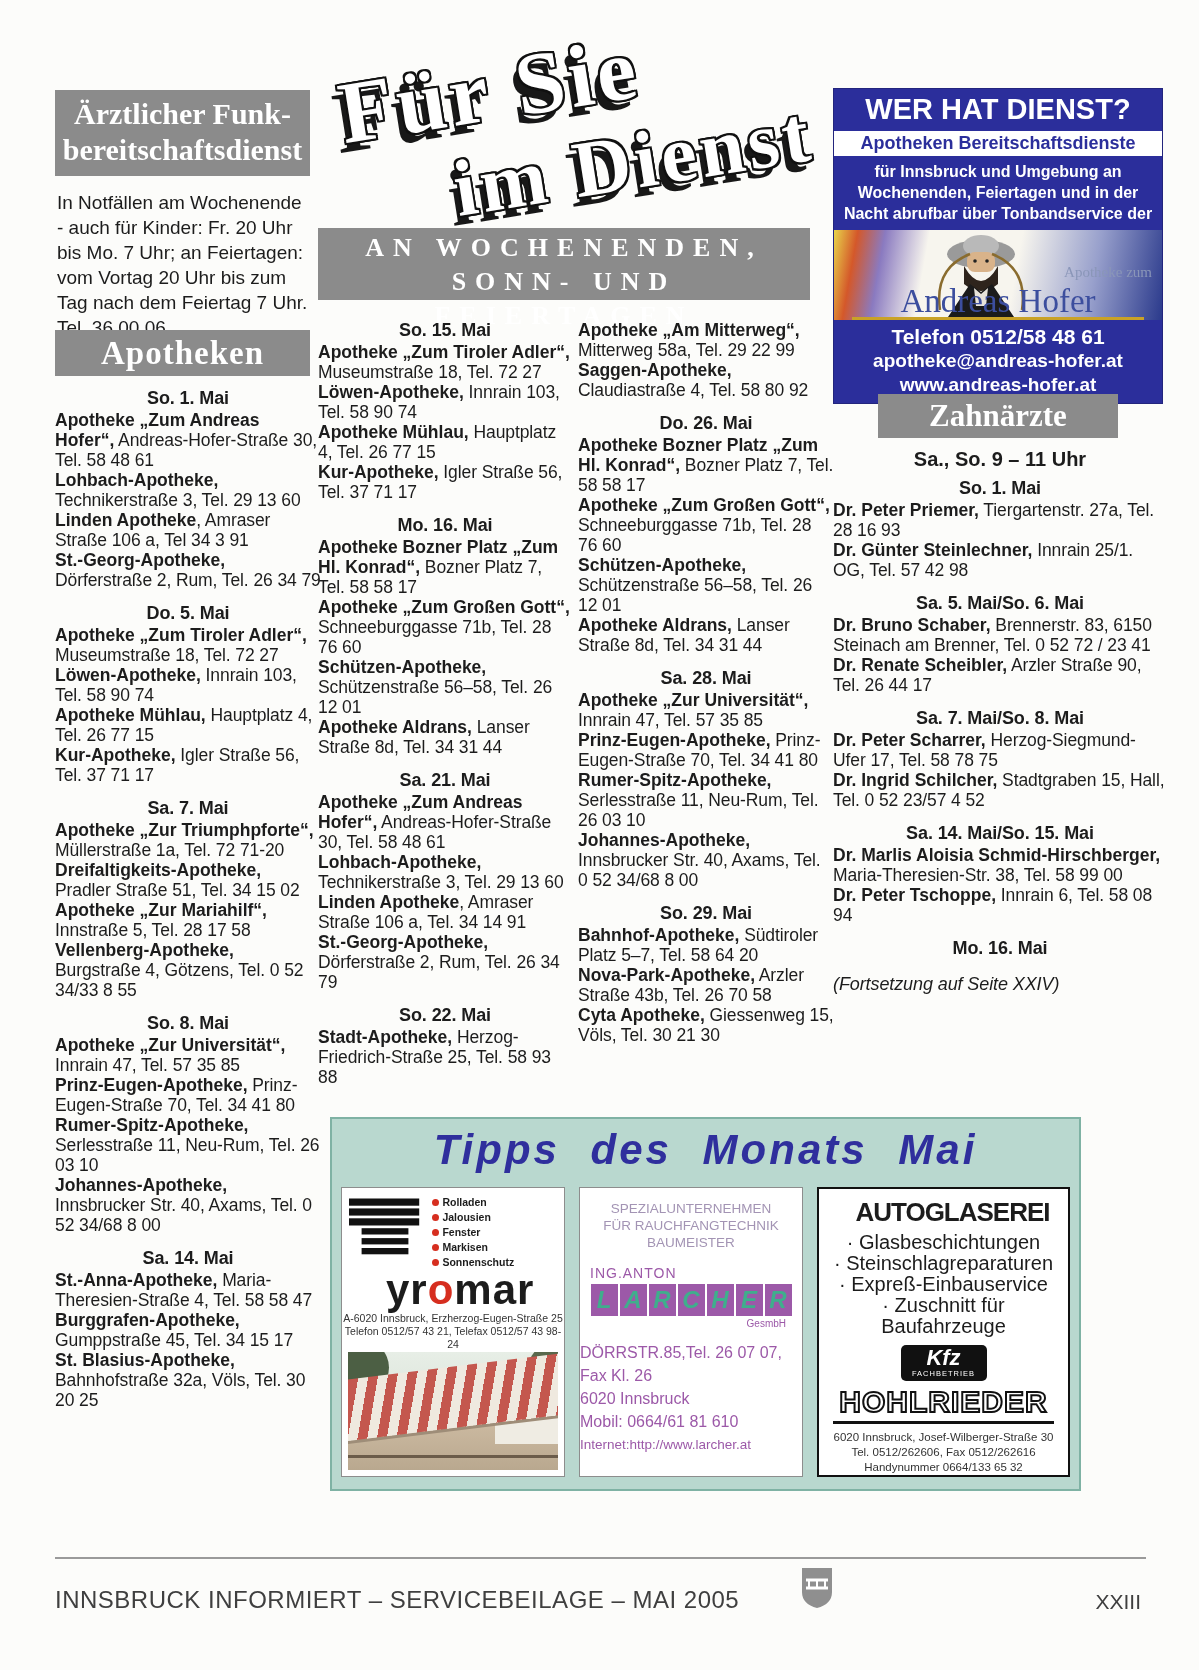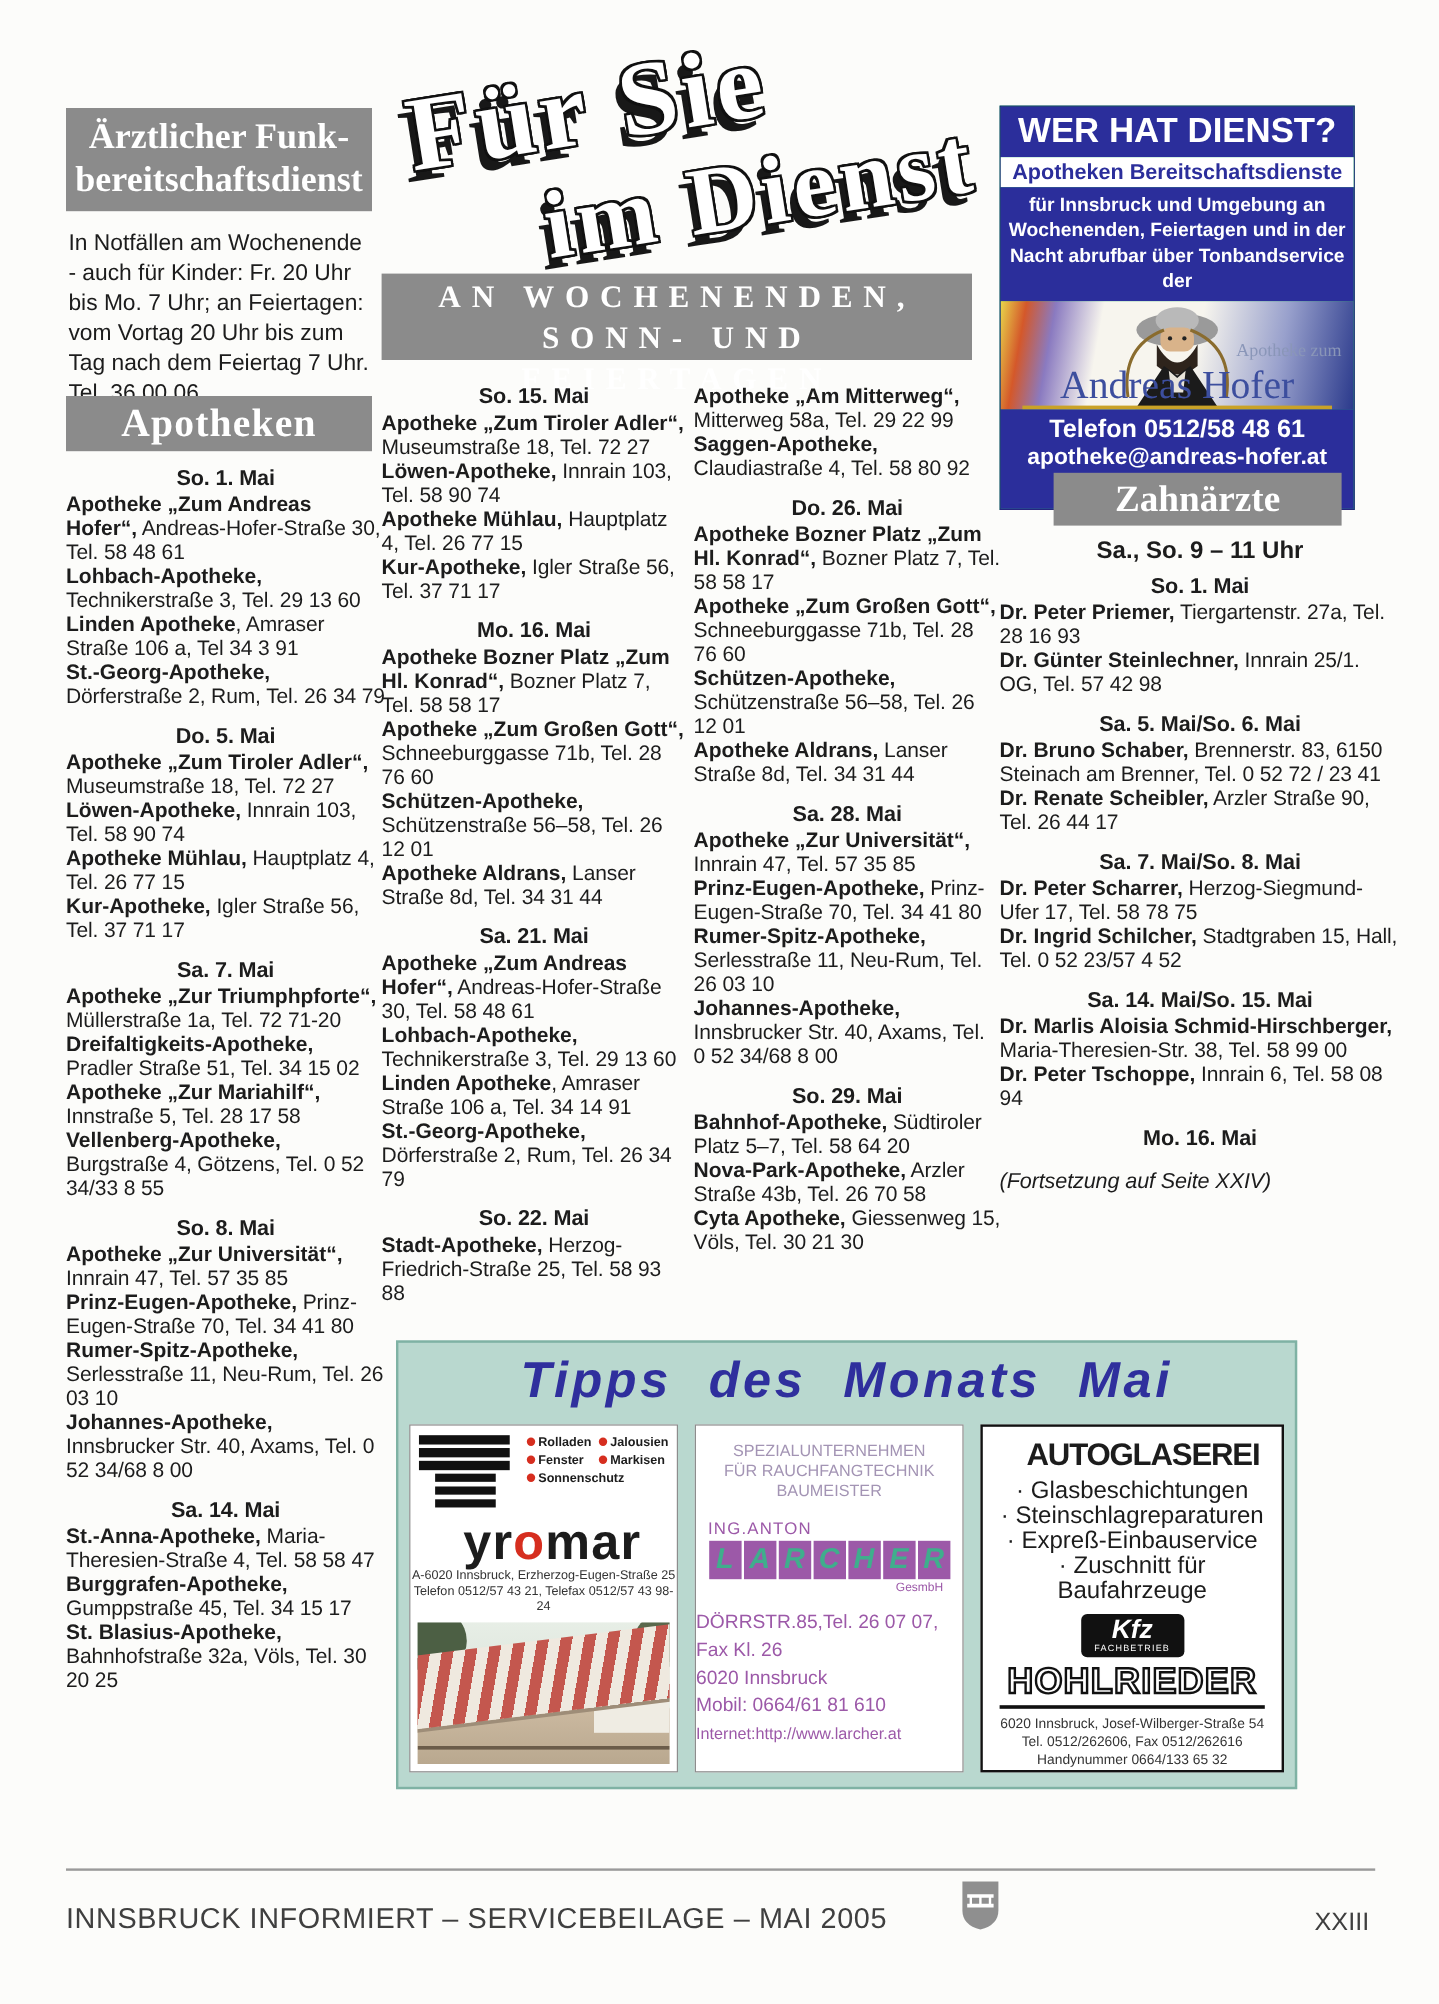--- a/index.html
+++ b/index.html
@@ -37,21 +37,21 @@
       -2px -2px #111,2px 2px #111,2px -2px #111,-2px 2px #111,-7px 9px 0 #181818;
   }
   #title1{left:338px;top:40px;font-size:88px;}
   #title2{left:452px;top:116px;font-size:80px;}
   
   #banner{position:absolute;left:318px;top:228px;width:492px;height:72px;
     background:#8b8b8b;color:#fff;font-family:"Liberation Serif", serif;
     font-weight:bold;text-align:center;font-size:26px;line-height:34px;
     letter-spacing:9px;padding-top:3px;box-sizing:border-box;}
   
-  #hofer-ad{position:absolute;left:833px;top:88px;width:296px;border:1px solid #23257d;box-sizing:border-box;background:#22c55e;}
+  #hofer-ad{position:absolute;left:833px;top:88px;width:330px;border:1px solid #23257d;box-sizing:border-box;background:#a16207;}
   .ha-head{background:#2b2e9b;color:#fff;font-weight:bold;font-size:29px;text-align:center;padding:4px 0 5px;}
   .ha-sub{background:#fff;color:#2b2e9b;font-weight:bold;font-size:18px;text-align:center;padding:2px 0;}
   .ha-body{background:#2b2e9b;color:#fff;font-weight:bold;font-size:16px;line-height:21px;text-align:center;padding:5px 2px 6px;}
   .ha-img{position:relative;height:90px;
     background:linear-gradient(100deg,#e8d44a 0%,#d4582a 7%,#8a7ac0 15%,#f7f5ee 28%,#f7f5ee 55%,#98a0cc 78%,#2b3a8c 100%);}
   .ha-portrait{position:absolute;left:92px;top:2px;}
   .ha-logo-small{position:absolute;right:10px;top:34px;color:#8a96b8;font-size:15px;font-family:"Liberation Serif", serif;}
   .ha-logo-big{position:absolute;left:0;right:0;bottom:2px;text-align:center;color:#3c4e9e;
     font-family:"Liberation Serif", serif;font-size:33px;line-height:33px;}
   .ha-underline{position:absolute;left:18px;right:18px;bottom:0;border-bottom:3px solid #c9a227;}
@@ -67,21 +67,21 @@
   #tipps{position:absolute;left:330px;top:1117px;width:751px;height:374px;
     background:#b9d8cf;border:2px solid #7fb2a4;box-sizing:border-box;}
   #tipps-title{text-align:center;font-weight:bold;font-style:italic;font-size:42px;
     color:#2f2f9d;letter-spacing:3px;word-spacing:16px;margin-top:7px;}
   #tipps-ads{position:absolute;left:9px;top:68px;bottom:12px;right:9px;display:flex;gap:14px;}
   .ad{background:#fff;border:1px solid #8d8d8d;position:relative;box-sizing:border-box;}
   #ad-yromar{width:224px;}
   #ad-larcher{width:224px;}
   #ad-autoglas{flex:1;border:2px solid #111;}
   
-  .yr-top{display:flex;padding:7px 5px 0 7px;}
+  .yr-top{display:flex;padding:7px 20px 0 7px;}
   .yr-legend{margin-left:6px;display:flex;flex-wrap:wrap;align-content:flex-start;width:124px;}
   .yr-item{width:60px;font-size:10.5px;font-weight:bold;line-height:15px;white-space:nowrap;}
   .yr-dot{display:inline-block;width:7px;height:7px;border-radius:50%;background:#d62e1f;margin-right:3px;}
   .yr-brand{font-size:42px;font-weight:bold;letter-spacing:1px;line-height:40px;margin:0 0 2px 44px;}
   .yr-brand .red-o{color:#d62e1f;}
   .yr-addr{text-align:center;font-size:10.5px;line-height:13px;color:#333;}
   .yr-photo{position:absolute;left:6px;right:6px;bottom:6px;height:118px;overflow:hidden;
     background:linear-gradient(#e7eee6,#d9e2d8 60%,#cbb9a0 61%,#b9a88f);}
   .yr-awning{position:absolute;left:-12%;top:12%;width:130%;height:52%;
     background:repeating-linear-gradient(92deg,#c4574e 0 10px,#efe9df 10px 20px);
@@ -356,21 +356,21 @@
           <div class="ag-bullet">Steinschlagreparaturen</div>
           <div class="ag-bullet">Expreß-Einbauservice</div>
           <div class="ag-bullet">Zuschnitt für Baufahrzeuge</div>
         </div>
       <div class="kfz-logo">
         <div class="kfz-line1">Kfz</div>
         <div class="kfz-line2">FACHBETRIEB</div>
       </div>
       <div class="ag-brand">HOHLRIEDER</div>
       <div class="ag-addr" id="ag-addr">
-          <div class="ag-line">6020 Innsbruck, Josef-Wilberger-Straße 54</div>
+          <div class="ag-line">6020 Innsbruck, Josef-Wilberger-Straße 30</div>
           <div class="ag-line">Tel. 0512/262606, Fax 0512/262616</div>
           <div class="ag-line">Handynummer 0664/133 65 32</div>
         </div>
     </div>
 
   </div>
 </div>
 
 <div id="footer-line"></div>
 <div id="footer-left">INNSBRUCK INFORMIERT – SERVICEBEILAGE – MAI 2005</div>

